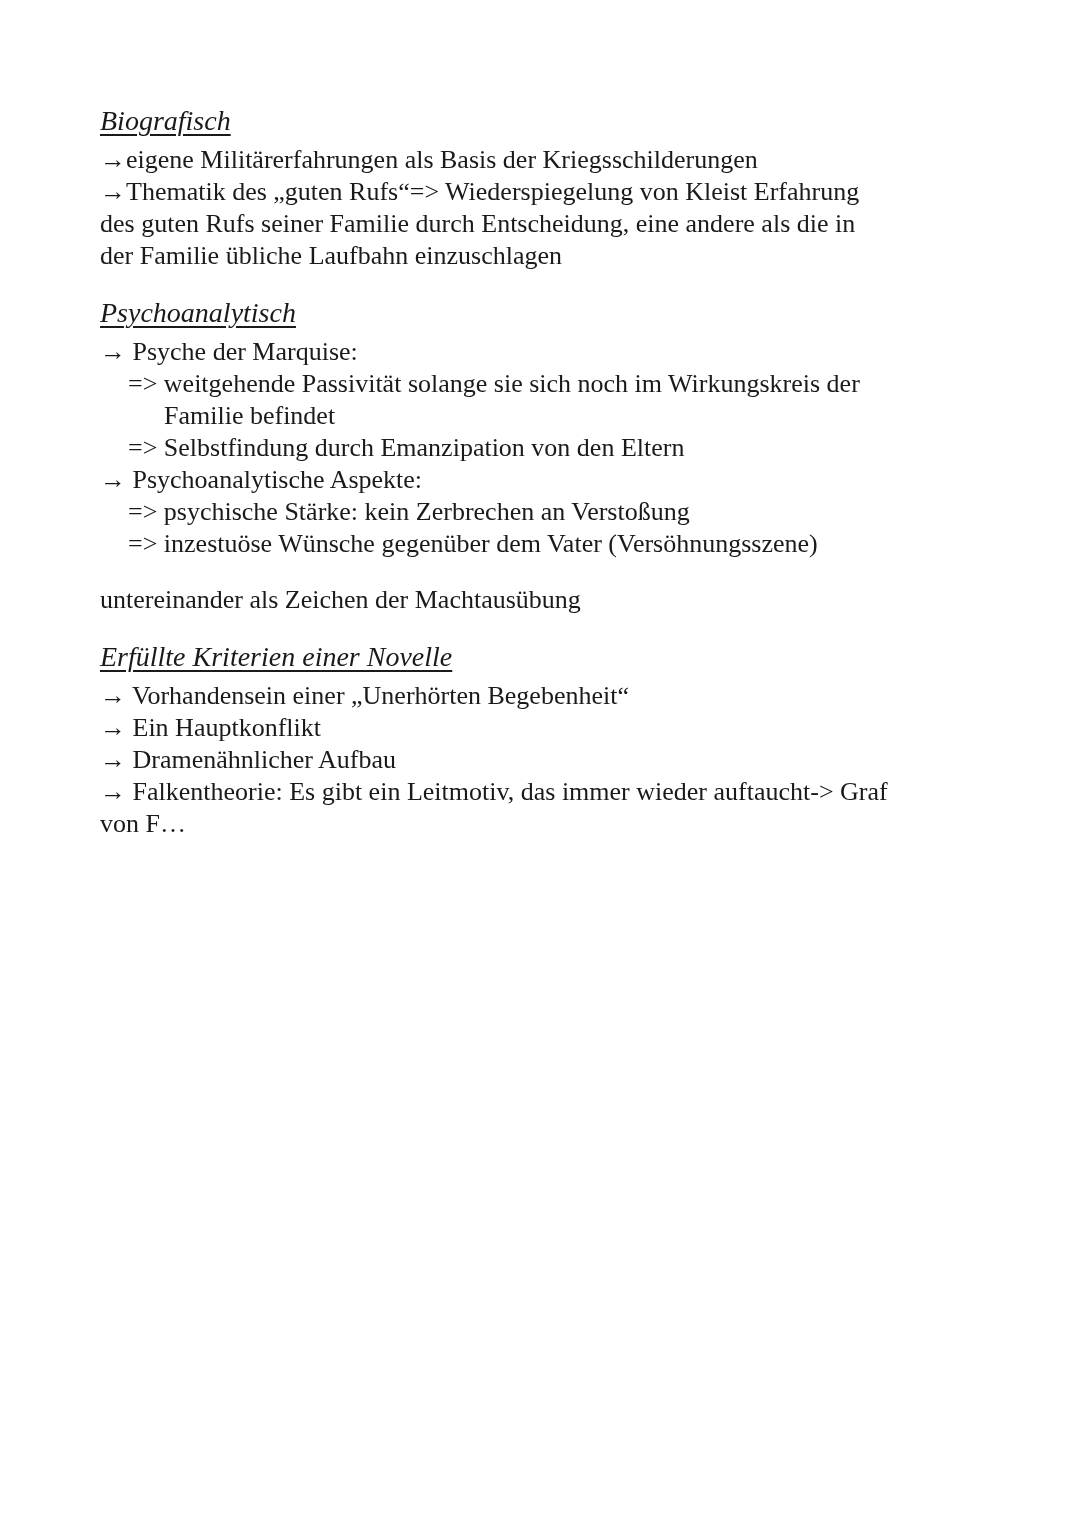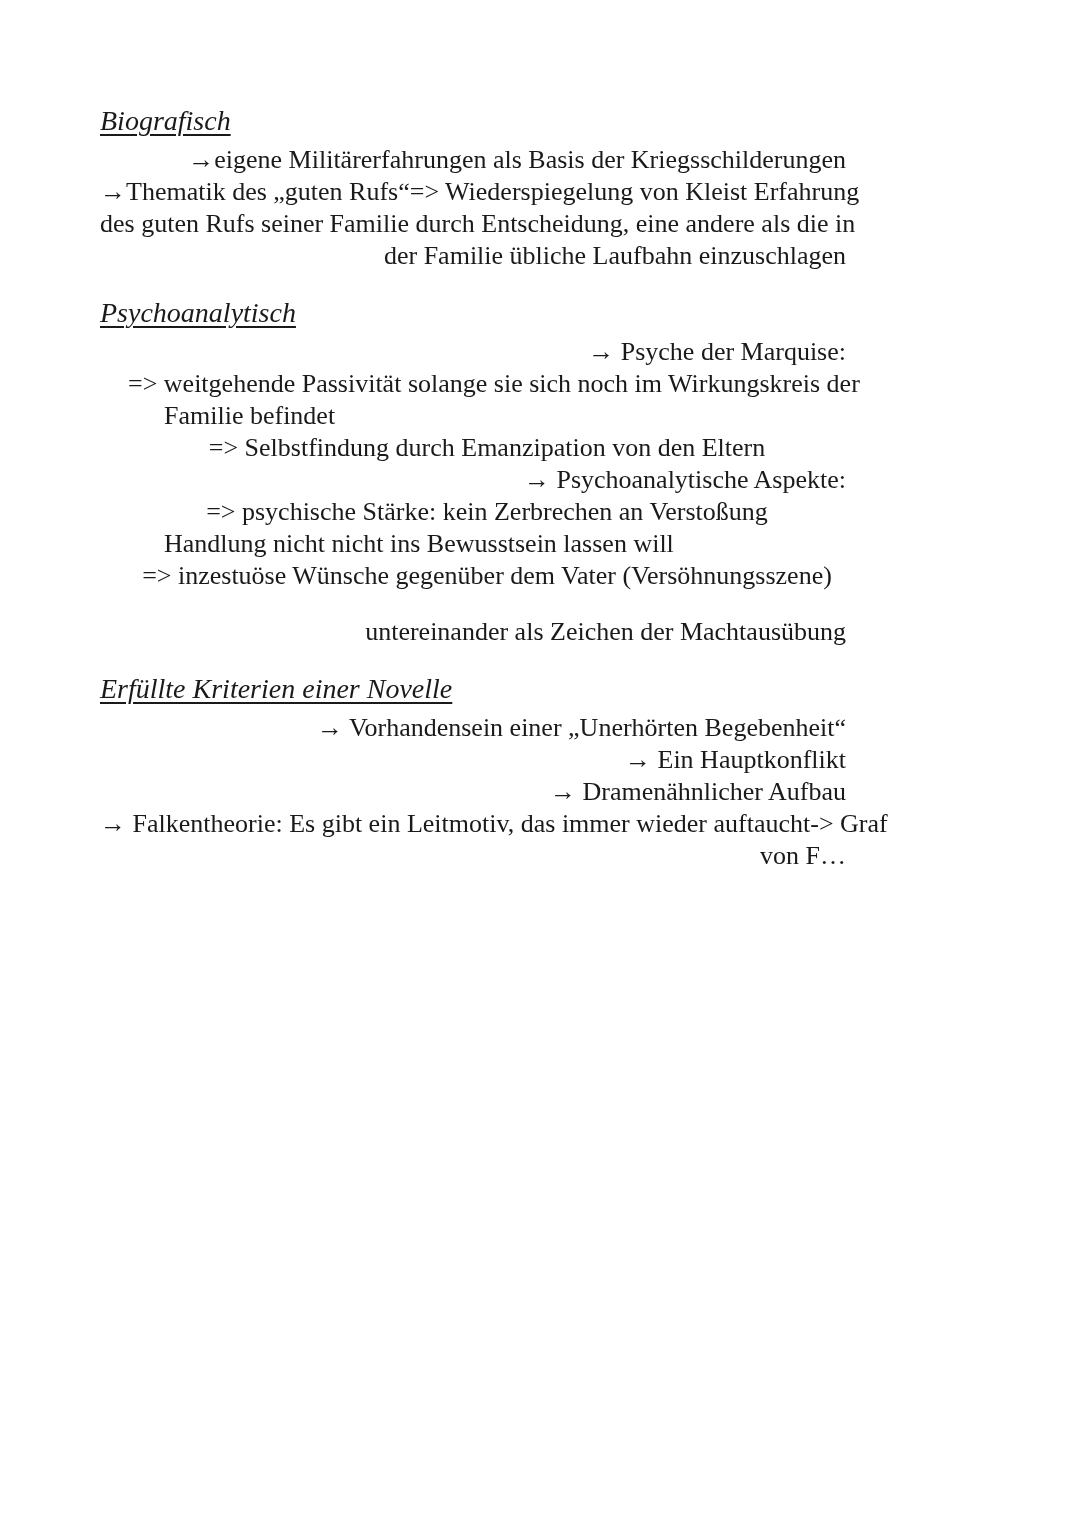--- a/index.html
+++ b/index.html
@@ -34,22 +34,22 @@
   .heading span {
     text-decoration: underline;
     text-underline-offset: 4px;
     text-decoration-thickness: 1.5px;
   }
   .line {
     font-size: 26px;
     line-height: 32px;
     white-space: nowrap;
   }
-  .indent-0 { padding-left: 0; text-align: right; }
-  .indent-1 { padding-left: 28px; text-align: center; }
+  .indent-0 { padding-left: 0; }
+  .indent-1 { padding-left: 28px; }
   .indent-2 { padding-left: 64px; }
 </style>
 </head>
 <body>
 
 <div class="page">
 
   <div class="section">
     <div class="heading"><span>Biografisch</span></div>
     <div class="line indent-0">→eigene Militärerfahrungen als Basis der Kriegsschilderungen</div>
@@ -59,21 +59,20 @@
   </div>
 
   <div class="section">
     <div class="heading"><span>Psychoanalytisch</span></div>
     <div class="line indent-0">→ Psyche der Marquise:</div>
     <div class="line indent-1">=&gt; weitgehende Passivität solange sie sich noch im Wirkungskreis der</div>
     <div class="line indent-2">Familie befindet</div>
     <div class="line indent-1">=&gt; Selbstfindung durch Emanzipation von den Eltern</div>
     <div class="line indent-0">→ Psychoanalytische Aspekte:</div>
     <div class="line indent-1">=&gt; psychische Stärke: kein Zerbrechen an Verstoßung</div>
-    <div class="line indent-2">Handlung nicht nicht ins Bewusstsein lassen will</div>
     <div class="line indent-1">=&gt; inzestuöse Wünsche gegenüber dem Vater (Versöhnungsszene)</div>
   </div>
 
   <div class="section">
     <div class="line indent-0">untereinander als Zeichen der Machtausübung</div>
   </div>
 
   <div class="section">
     <div class="heading"><span>Erfüllte Kriterien einer Novelle</span></div>
     <div class="line indent-0">→ Vorhandensein einer „Unerhörten Begebenheit“</div>

